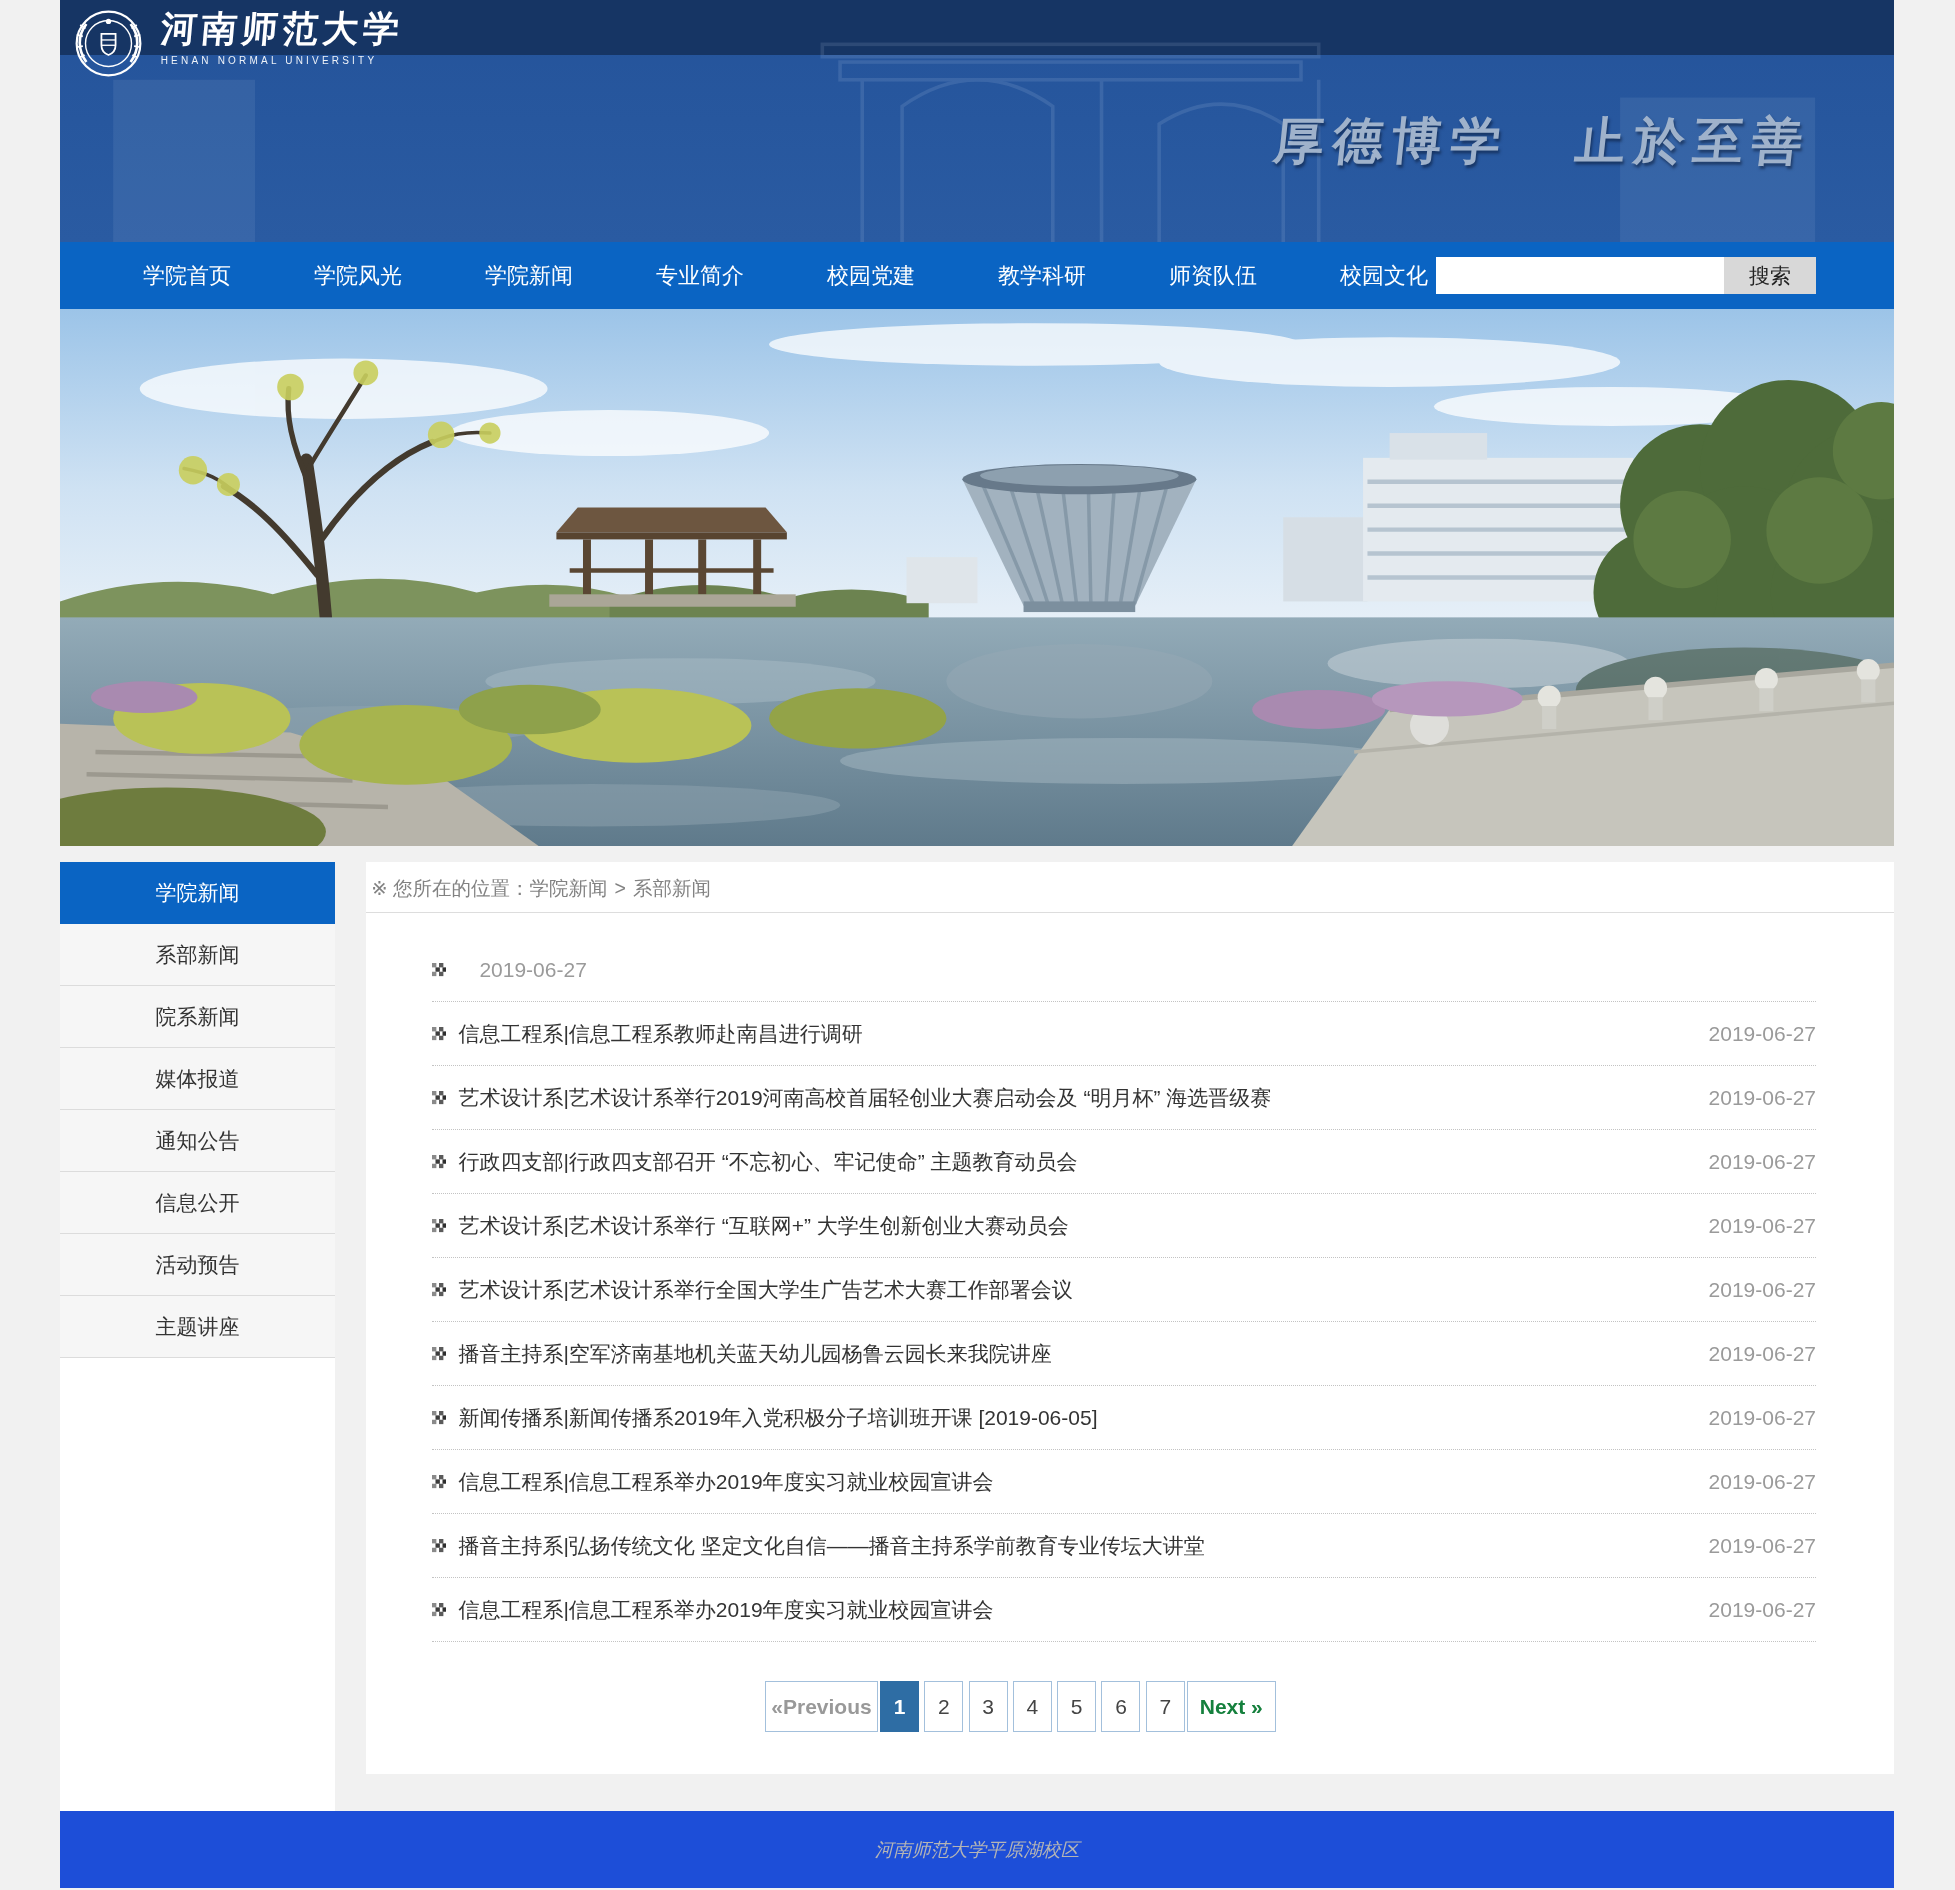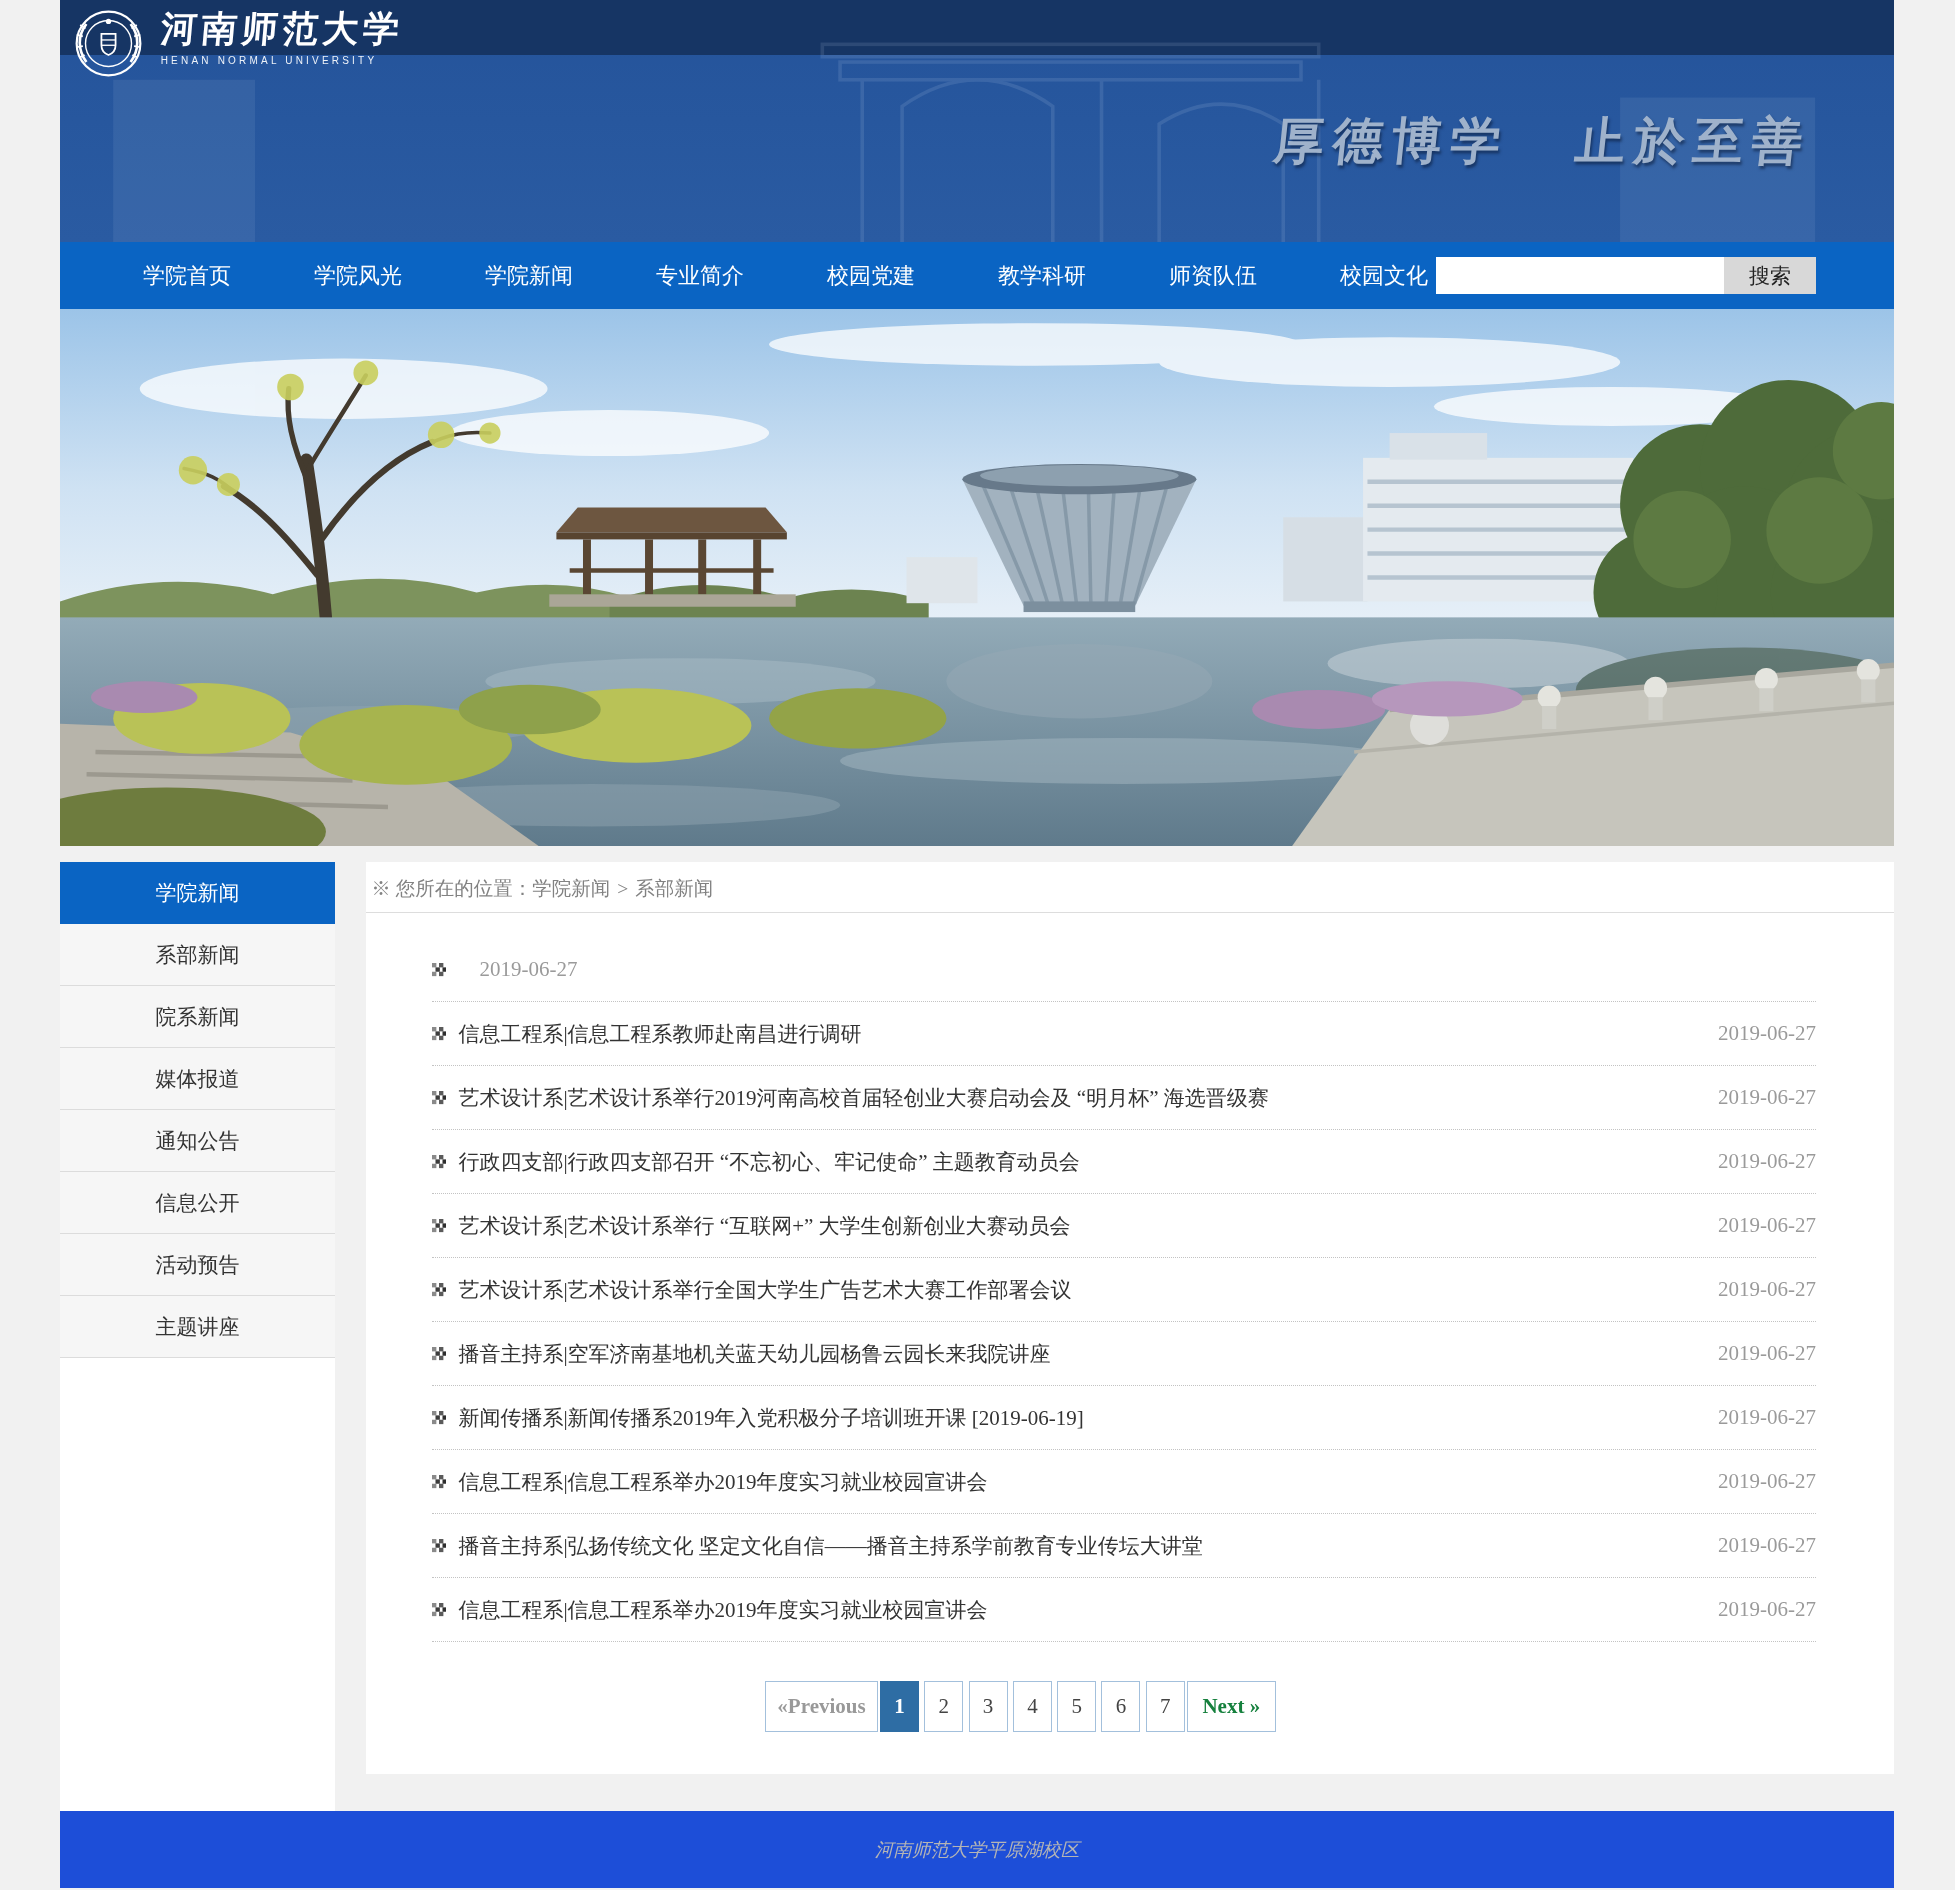--- a/index.html
+++ b/index.html
@@ -53,21 +53,21 @@
 
   
   .content-row{display:flex;gap:31px;}
   .sidebar{width:275px;background:#fff;height:949px;flex:none;}
   .side-item{
     height:62px;line-height:61px;text-align:center;font-size:21px;color:#333;
     background:#f6f6f6;border-bottom:0.9px solid #dcdcdc;box-sizing:border-box;cursor:pointer;
   }
   .side-item.active{background:#0a64c3;color:#fff;border-bottom-color:#0a64c3;}
 
-  .main{flex:1;background:#fff;min-height:873px;box-sizing:border-box;padding-bottom:42px;align-self:flex-start;font-family:Liberation Serif, serif;}
+  .main{flex:1;background:#fff;min-height:873px;box-sizing:border-box;padding-bottom:42px;align-self:flex-start;}
   .breadcrumb{padding:13.3px 7px 9.8px 5.3px;font-size:19.5px;color:#828282;border-bottom:0.9px solid #dddddd;}
   .breadcrumb a{color:#828282;cursor:pointer;}
   .breadcrumb .sep{margin:0 7px;}
 
   .news-list{margin:25px 78px 0 66px;}
   .news-row{height:63px;display:flex;align-items:center;border-bottom:0.9px dotted #c3c3c3;}
   .bullet{flex:none;margin-right:12.4px;display:inline-flex;}
   .news-title{font-size:21px;color:#333;flex:1;white-space:nowrap;overflow:hidden;cursor:pointer;}
   .news-date{font-size:21px;color:#9a9a9a;margin-left:21px;flex:none;}
 
@@ -464,21 +464,21 @@
             <span class="bullet">
               <svg width="14" height="14" viewBox="0 0 16 16">
                 <rect x="0" y="0" width="5" height="5" fill="#8a8a8a"></rect>
                 <rect x="4" y="5" width="5" height="5" fill="#3c3c3c"></rect>
                 <rect x="0" y="10" width="5" height="5" fill="#8a8a8a"></rect>
                 <rect x="8" y="0" width="5" height="5" fill="#5a5a5a"></rect>
                 <rect x="12" y="5" width="4" height="5" fill="#2e2e2e"></rect>
                 <rect x="8" y="10" width="5" height="5" fill="#5a5a5a"></rect>
               </svg>
             </span>
-            <a class="news-title">新闻传播系|新闻传播系2019年入党积极分子培训班开课 [2019-06-19]</a>
+            <a class="news-title">新闻传播系|新闻传播系2019年入党积极分子培训班开课 [2019-06-05]</a>
             <span class="news-date">2019-06-27</span>
           </li>
 
           <li class="news-row">
             <span class="bullet">
               <svg width="14" height="14" viewBox="0 0 16 16">
                 <rect x="0" y="0" width="5" height="5" fill="#8a8a8a"></rect>
                 <rect x="4" y="5" width="5" height="5" fill="#3c3c3c"></rect>
                 <rect x="0" y="10" width="5" height="5" fill="#8a8a8a"></rect>
                 <rect x="8" y="0" width="5" height="5" fill="#5a5a5a"></rect>

